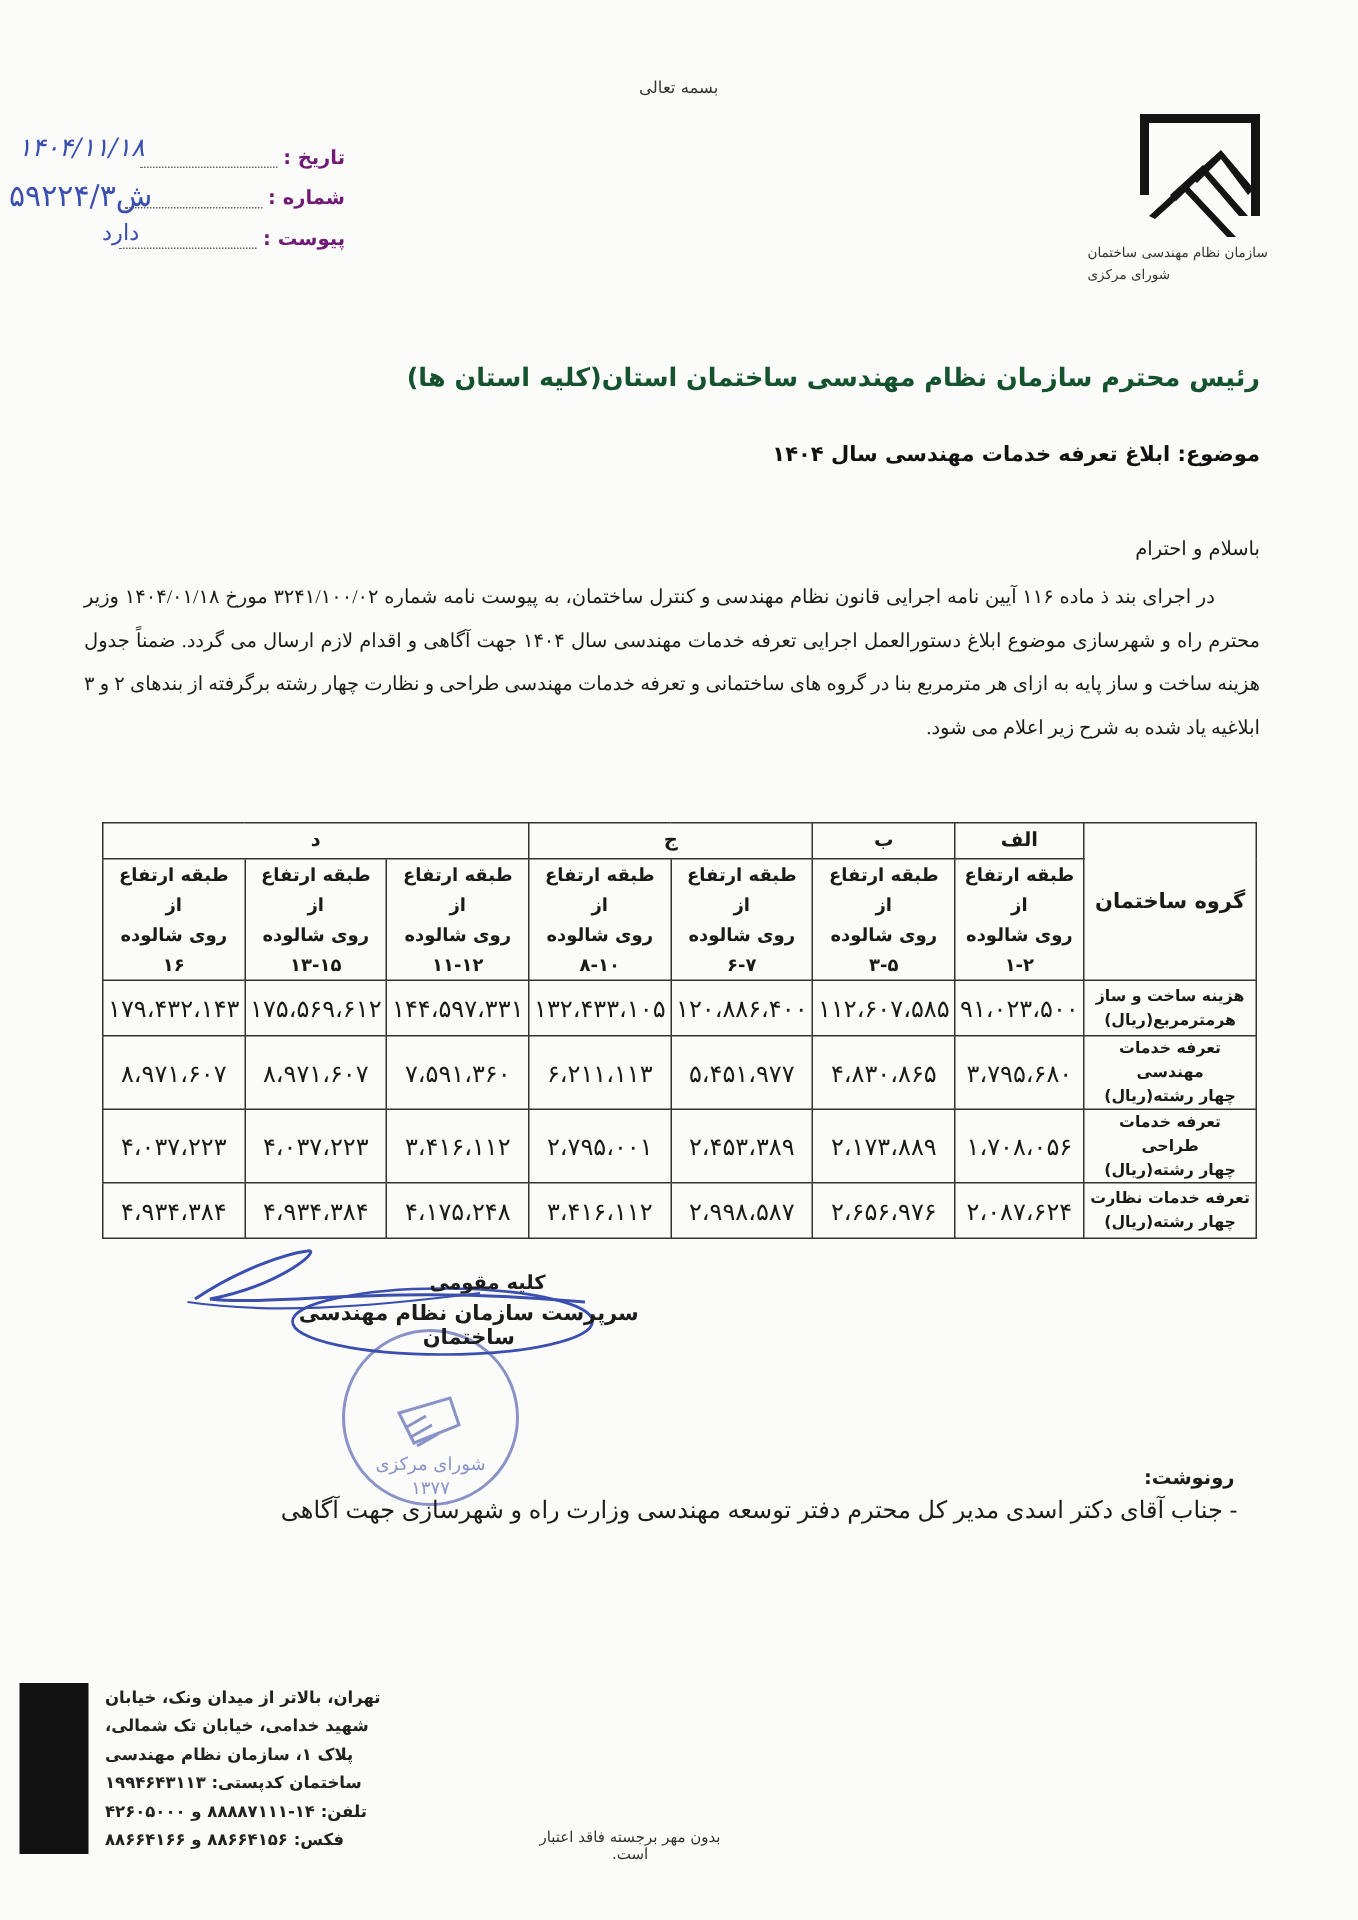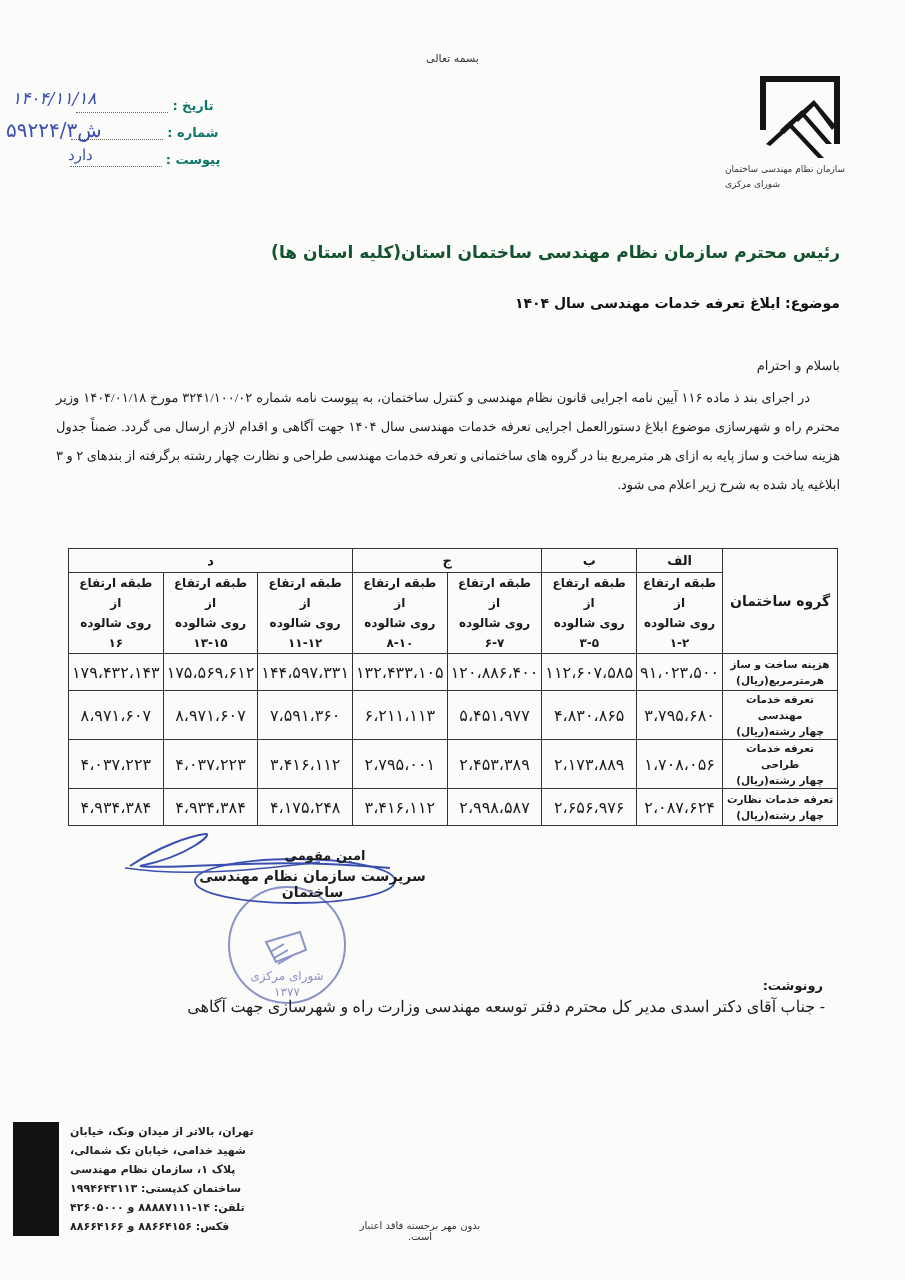--- a/index.html
+++ b/index.html
@@ -11,21 +11,21 @@
   }
   .abs { position: absolute; }
   .rtl { direction: rtl; unicode-bidi: isolate; }
 
   
   #basmala { left: 0; width: 905px; top: 52px; text-align: center; font-size: 11px; color: #333; }
   #logo { left: 752px; top: 72px; width: 100px; }
   #logo svg { display: block; margin-left: 4px; }
   #logo-text { left: 725px; top: 162px; width: 130px; text-align: left; font-size: 9px; line-height: 15px; color: #333; }
 
-  .meta-row { left: 60px; width: 170px; height: 22px; font-size: 13px; font-weight: bold; text-align: center; color: #0f766e; }
+  .meta-row { left: 60px; width: 170px; height: 22px; font-size: 13px; font-weight: bold; text-align: right; color: #701a75; }
   .meta-row .lbl { display: inline-block; }
   .meta-row .dots { display: inline-block; width: 92px; border-bottom: 1px dotted #666; height: 12px; vertical-align: middle; margin-right: 4px; }
   .hand { position: absolute; font-family: "DejaVu Serif", serif; color: #3a4fb0; font-size: 17px; white-space: nowrap; direction: ltr; }
 
   
   #recipient { right: 65px; top: 242px; font-size: 17px; font-weight: bold; color: #14532d; }
   #subject { right: 65px; top: 295px; font-size: 14px; font-weight: bold; color: #111; }
 
   
   #greeting { right: 65px; top: 358px; font-size: 13px; font-family: "DejaVu Serif", serif; }
@@ -210,21 +210,21 @@
     <text x="65" y="116" text-anchor="middle" font-size="12" fill="#8a93c8" font-family="DejaVu Sans, sans-serif">۱۳۷۷</text>
   </svg>
 </div>
 <div id="signature-scribble" class="abs">
   <svg width="280" height="90" viewBox="0 0 280 90">
     <path d="M10 40 C 40 20, 70 10, 85 8 C 95 6, 70 30, 20 40 C 60 45, 140 30, 270 42" fill="none" stroke="#3a4fb0" stroke-width="2"></path>
     <ellipse cx="175" cy="55" rx="100" ry="22" fill="none" stroke="#3a4fb0" stroke-width="1.8"></ellipse>
     <path d="M5 42 C 60 50, 120 46, 200 36" fill="none" stroke="#3a4fb0" stroke-width="1.5"></path>
   </svg>
 </div>
-<div id="signer-name" class="abs rtl">امین مقومی</div>
+<div id="signer-name" class="abs rtl">کلیه مقومی</div>
 <div id="signer-title" class="abs rtl">سرپرست سازمان نظام مهندسی ساختمان</div>
 
 <div id="cc-title" class="abs rtl">رونوشت:</div>
 <div id="cc-item" class="abs rtl">-  جناب آقای دکتر اسدی مدیر کل محترم دفتر توسعه مهندسی وزارت راه و شهرسازی جهت آگاهی</div>
 
 <div id="footer-bar" class="abs"></div>
 <div id="footer-address" class="abs rtl">
   <div>تهران، بالاتر از میدان ونک، خیابان</div>
   <div>شهید خدامی، خیابان تک شمالی،</div>
   <div>پلاک ۱، سازمان نظام مهندسی</div>

